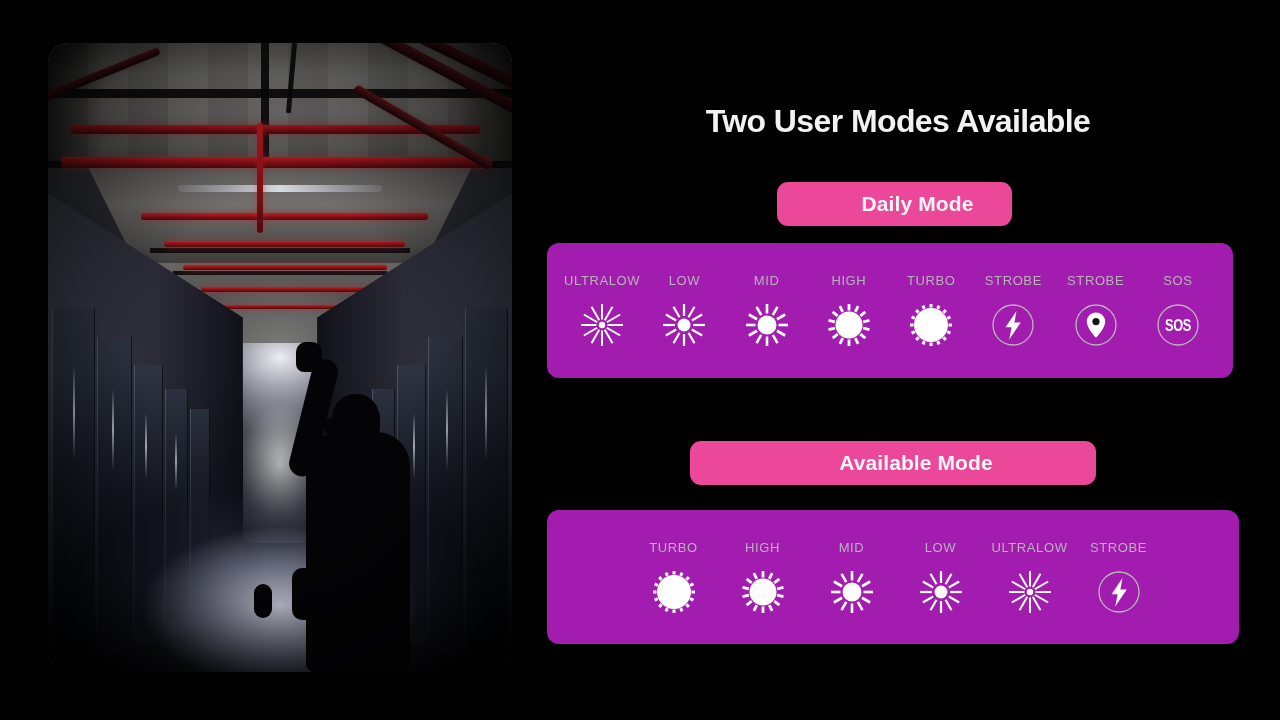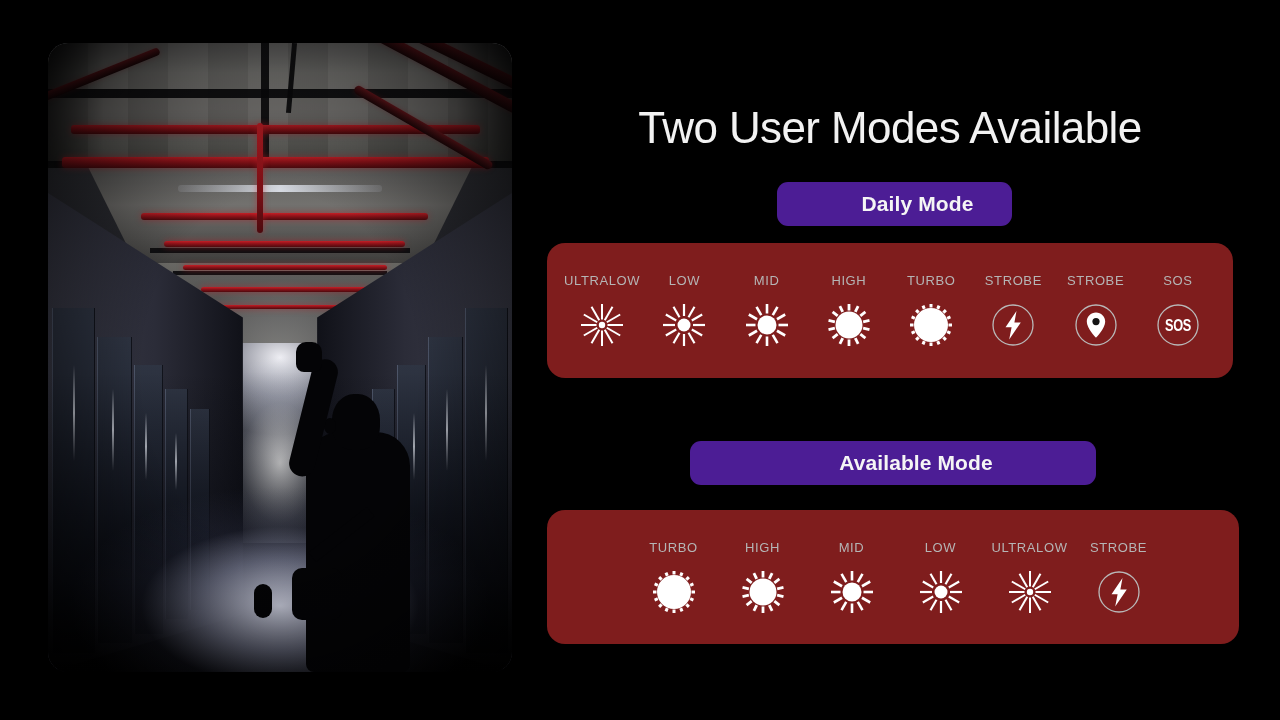--- a/index.html
+++ b/index.html
@@ -114,33 +114,33 @@
   .p-legs { position:absolute; left:38px; bottom:0; width:78px; height:74px; background:#040406; }
   .vig {
     position:absolute; inset:0;
     background:radial-gradient(ellipse 74% 70% at 50% 52%, rgba(0,0,0,0) 40%, rgba(0,0,0,.55) 78%, rgba(0,0,0,.92) 100%);
   }
 
   
   .right { position:absolute; left:540px; top:0; width:740px; height:720px; }
 
   .title {
-    position:absolute; left:0; top:103px; width:700px; text-align:center;
-    font-size:44px; font-weight:400; letter-spacing:-.6px; color:#f2f2f2;
+    position:absolute; left:8px; top:103px; width:700px; text-align:center;
+    font-size:32px; font-weight:700; letter-spacing:-.6px; color:#f2f2f2;
   }
 
   .mode-btn {
-    position:absolute; background:#4c1d95; border-radius:11px;
+    position:absolute; background:#ec4899; border-radius:11px;
     display:flex; align-items:center; justify-content:center;
     font-size:21px; font-weight:700; color:#f5f5f5; letter-spacing:.1px;padding-left:46px;
   }
   .mode-btn.daily    { left:237px; top:182px; width:235px; height:44px; }
   .mode-btn.tactical { left:150px; top:441px; width:406px; height:44px; }
 
-  .panel { position:absolute; background:#7f1d1d; border-radius:18px; }
+  .panel { position:absolute; background:#a21caf; border-radius:12px; }
   .panel.daily    { left:7px;  top:243px; width:686px; height:135px; }
   .panel.tactical { left:7px;  top:510px; width:692px; height:134px; }
 
   .modes { position:absolute; inset:0; display:flex; align-items:center; }
   .modes.daily    { padding:0 14px; }
   .modes.tactical { padding:0 76px 0 82px; }
 
   .mode-cell {
     flex:1; display:flex; flex-direction:column; align-items:center; justify-content:center;
     gap:14px;

